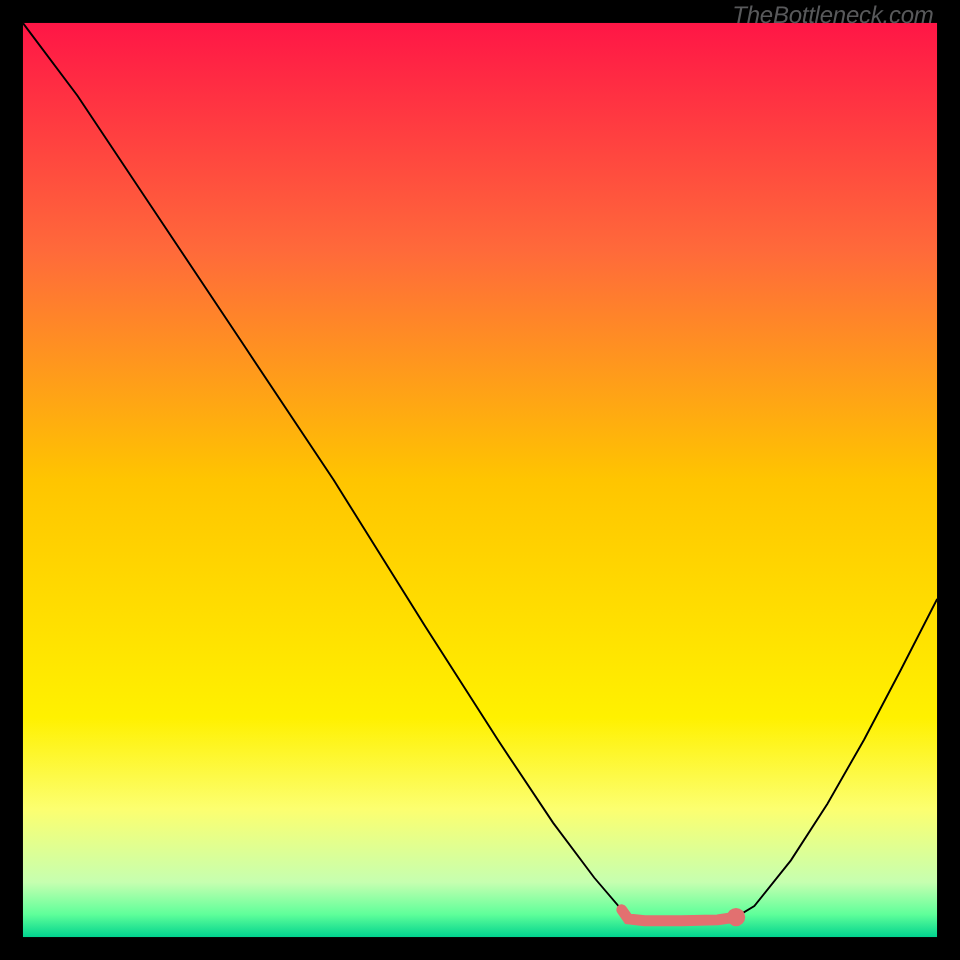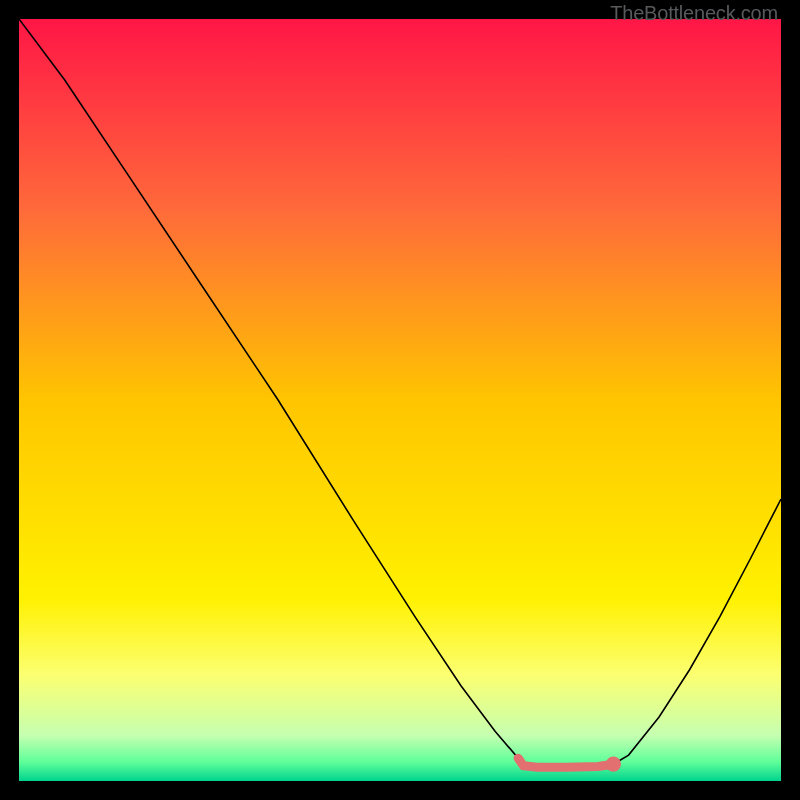--- a/index.html
+++ b/index.html
@@ -1,19 +1,19 @@
 <!DOCTYPE html>
 <html><head>
 <meta charset="utf-8">
 <style>
   * { margin: 0; padding: 0; box-sizing: border-box; }
   body { width: 800px; height: 800px; background: #000; position: relative; font-family: Arial, sans-serif; }
   .frame { position: absolute; left: 19px; top: 19px; width: 762px; height: 762px; background: #000; }
   .plot-area { position: absolute; left: 0; top: 0; width: 762px; height: 762px; }
-  .watermark { position: absolute; right: 22px; top: 2px; font-size: 20px; font-weight: 500; color: #58595b; letter-spacing: -0.2px; }
+  .watermark { position: absolute; right: 22px; top: 2px; font-size: 20px; font-weight: 500; color: #58595b; letter-spacing: -0.2px; font-style: italic; }
 </style>
 </head>
 <body>
 
 <div class="frame">
   <svg class="plot-area" viewBox="0 0 762 762">
     <defs>
       <linearGradient id="bg" x1="0" y1="0" x2="0" y2="1">
         <stop offset="0%" stop-color="#ff1646"></stop>
         <stop offset="25%" stop-color="#ff6a3a"></stop>

